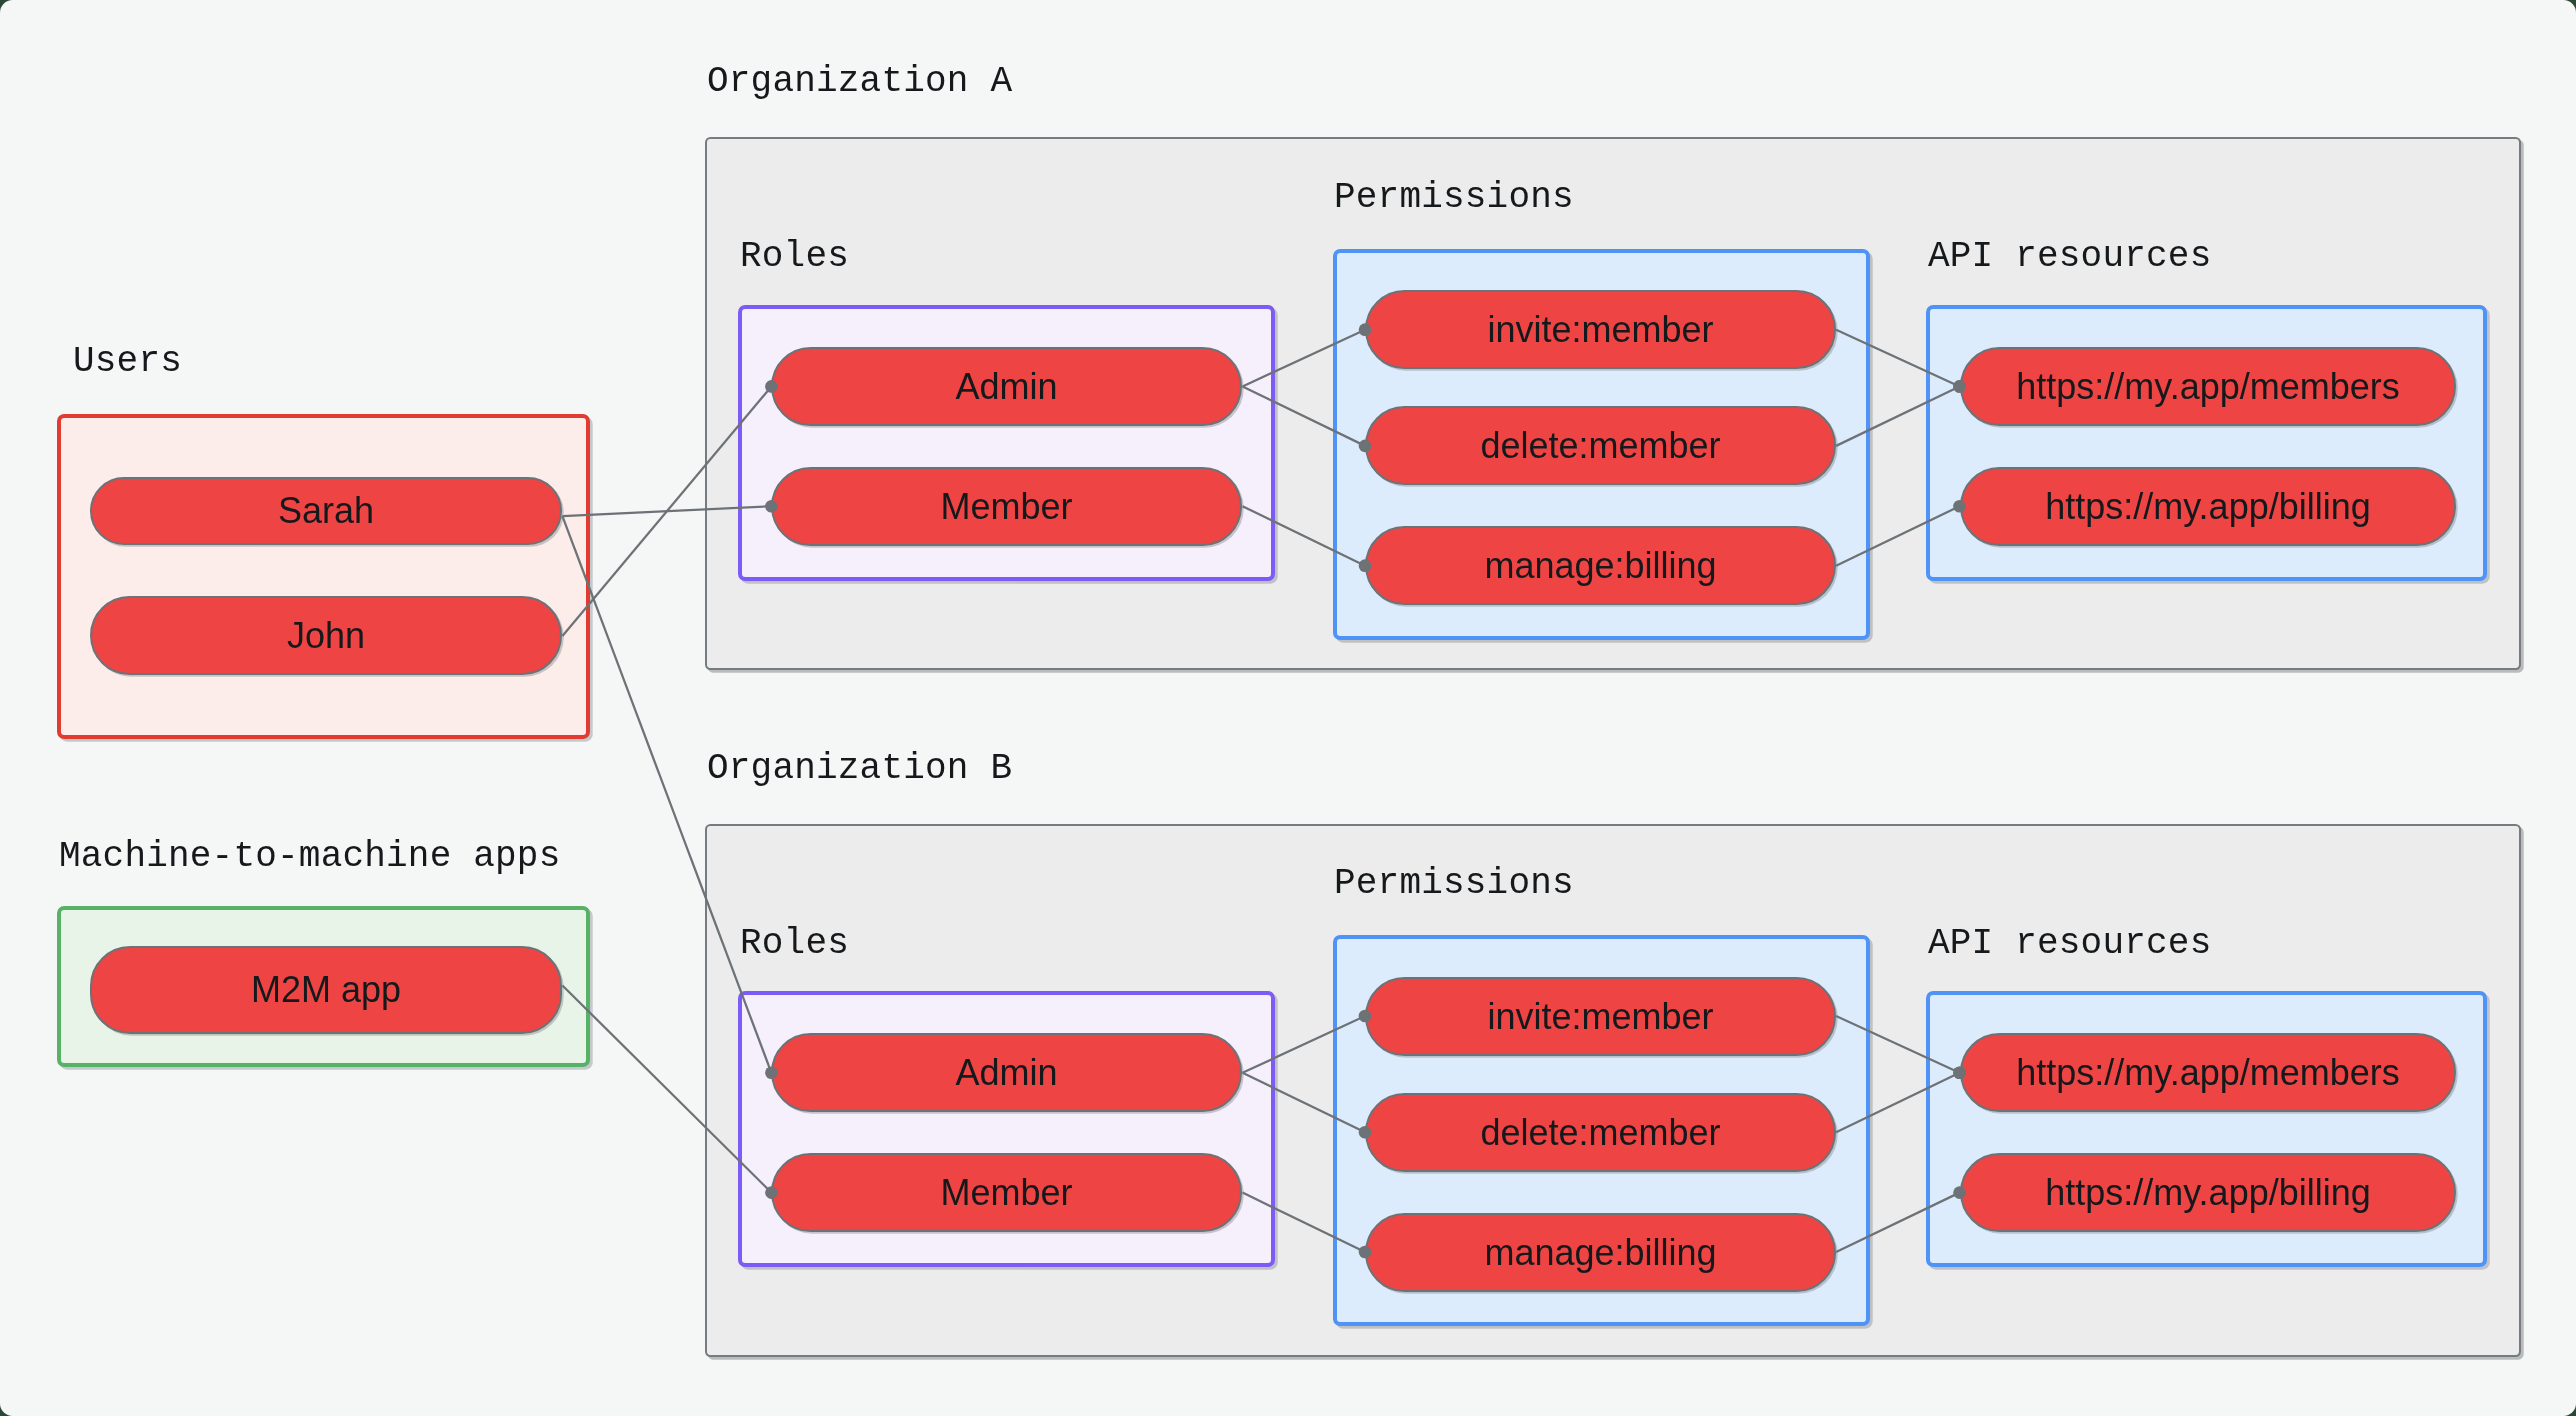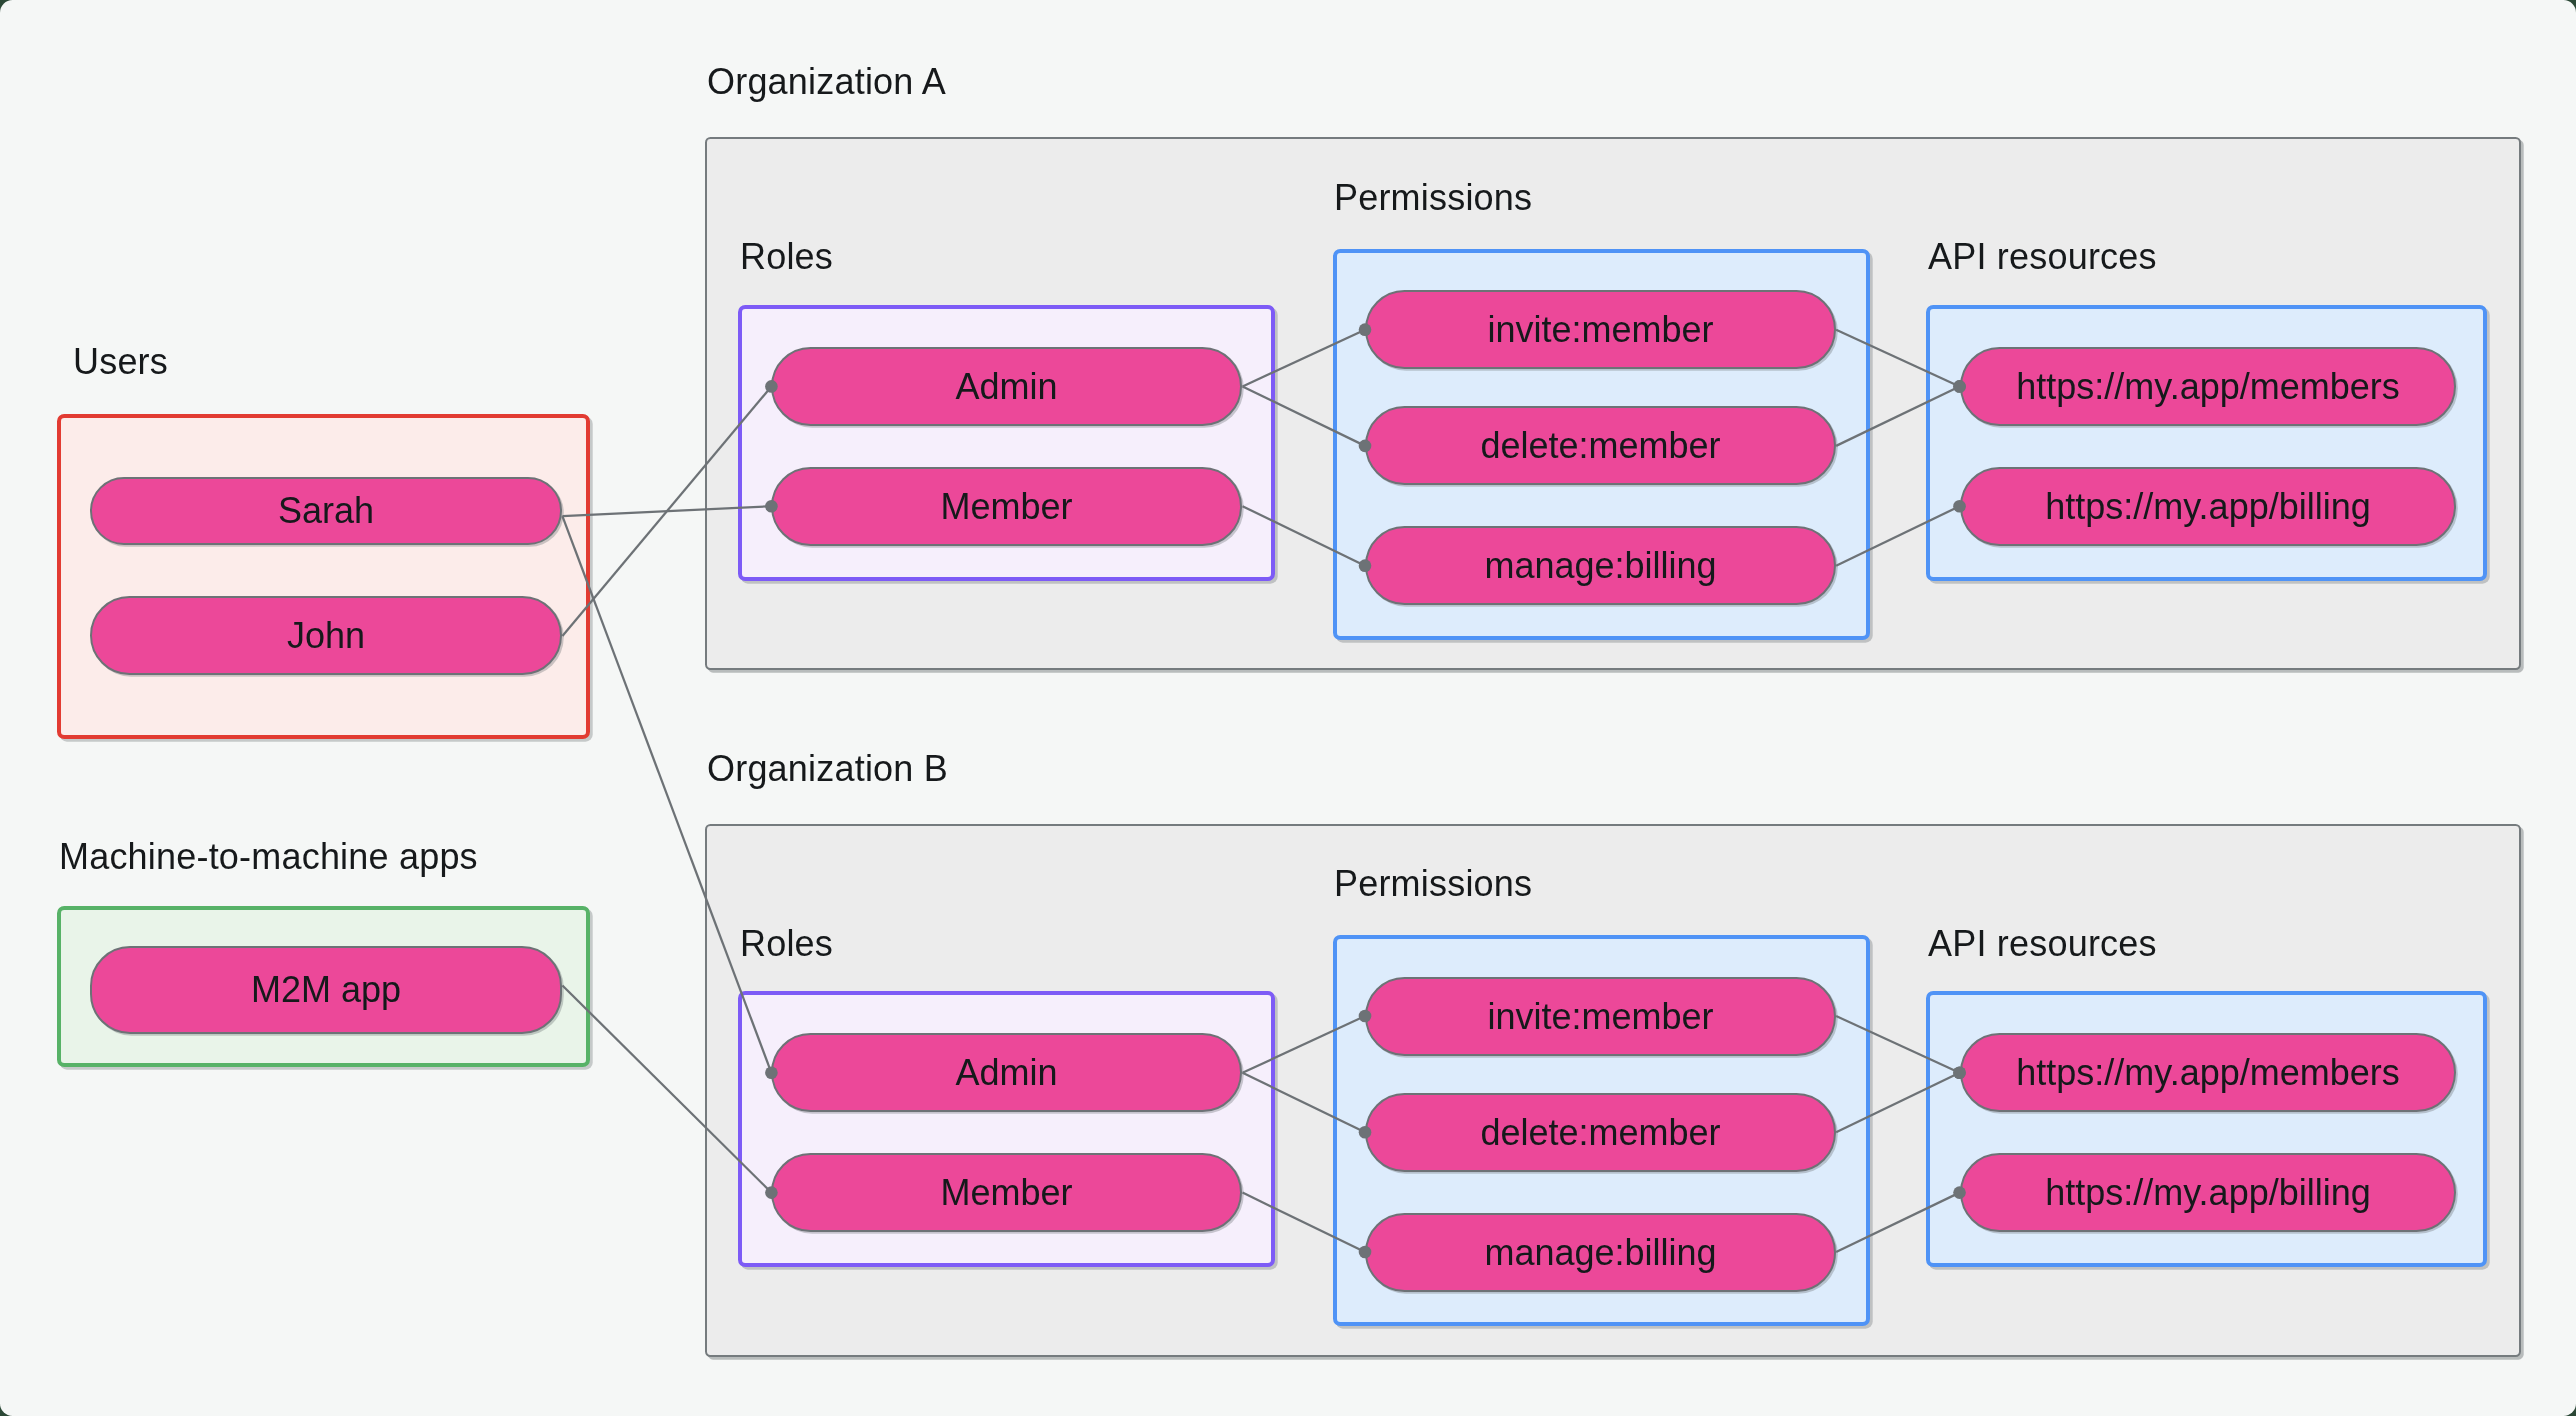--- a/index.html
+++ b/index.html
@@ -12,35 +12,35 @@
     --perm-border:#4f93f6; --perm-fill:#ddecfc;
   }
   html,body{margin:0;padding:0;background:var(--backdrop);}
   body{font-family:"Liberation Sans", sans-serif;}
   .canvas{
     position:relative; width:2576px; height:1416px;
     background:var(--page-bg); border-radius:12.6px; overflow:hidden;
   }
   .glabel{
     position:absolute; font-size:36px; line-height:1.15; color:var(--text);
-    white-space:nowrap; letter-spacing:0.2px;
+    white-space:nowrap; letter-spacing:0.2px;font-family:Liberation Mono, monospace;
   }
   .gbox{position:absolute; border-radius:7.2px; box-sizing:border-box;}
   .gbox.org{background:var(--org-fill); border:2.7px solid var(--org-border);
     box-shadow:2.7px 2.7px 0 rgba(110,115,118,.45); border-radius:5.4px;}
   .gbox.users{background:var(--users-fill); border:4.5px solid var(--users-border);
     box-shadow:2.7px 2.7px 0 rgba(110,115,118,.35);}
   .gbox.m2m{background:var(--m2m-fill); border:4.5px solid var(--m2m-border);
     box-shadow:2.7px 2.7px 0 rgba(110,115,118,.35);}
   .gbox.roles{background:var(--roles-fill); border:4.5px solid var(--roles-border);
     box-shadow:2.7px 2.7px 0 rgba(110,115,118,.35);}
   .gbox.perm{background:var(--perm-fill); border:4.5px solid var(--perm-border);
     box-shadow:2.7px 2.7px 0 rgba(110,115,118,.35);}
   .pill{
-    position:absolute; box-sizing:border-box; background:#ec4899;
+    position:absolute; box-sizing:border-box; background:#ef4444;
     border:2.3px solid var(--node-border); border-radius:40px;
     display:flex; align-items:center; justify-content:center;
     font-size:36px; color:var(--text); white-space:nowrap;
     box-shadow:1.8px 1.8px 0 rgba(110,115,118,.35);
   }
   #edge-layer{position:absolute; left:0; top:0; width:2576px; height:1416px;
     pointer-events:none;}
 </style>
 </head>
 <body>

